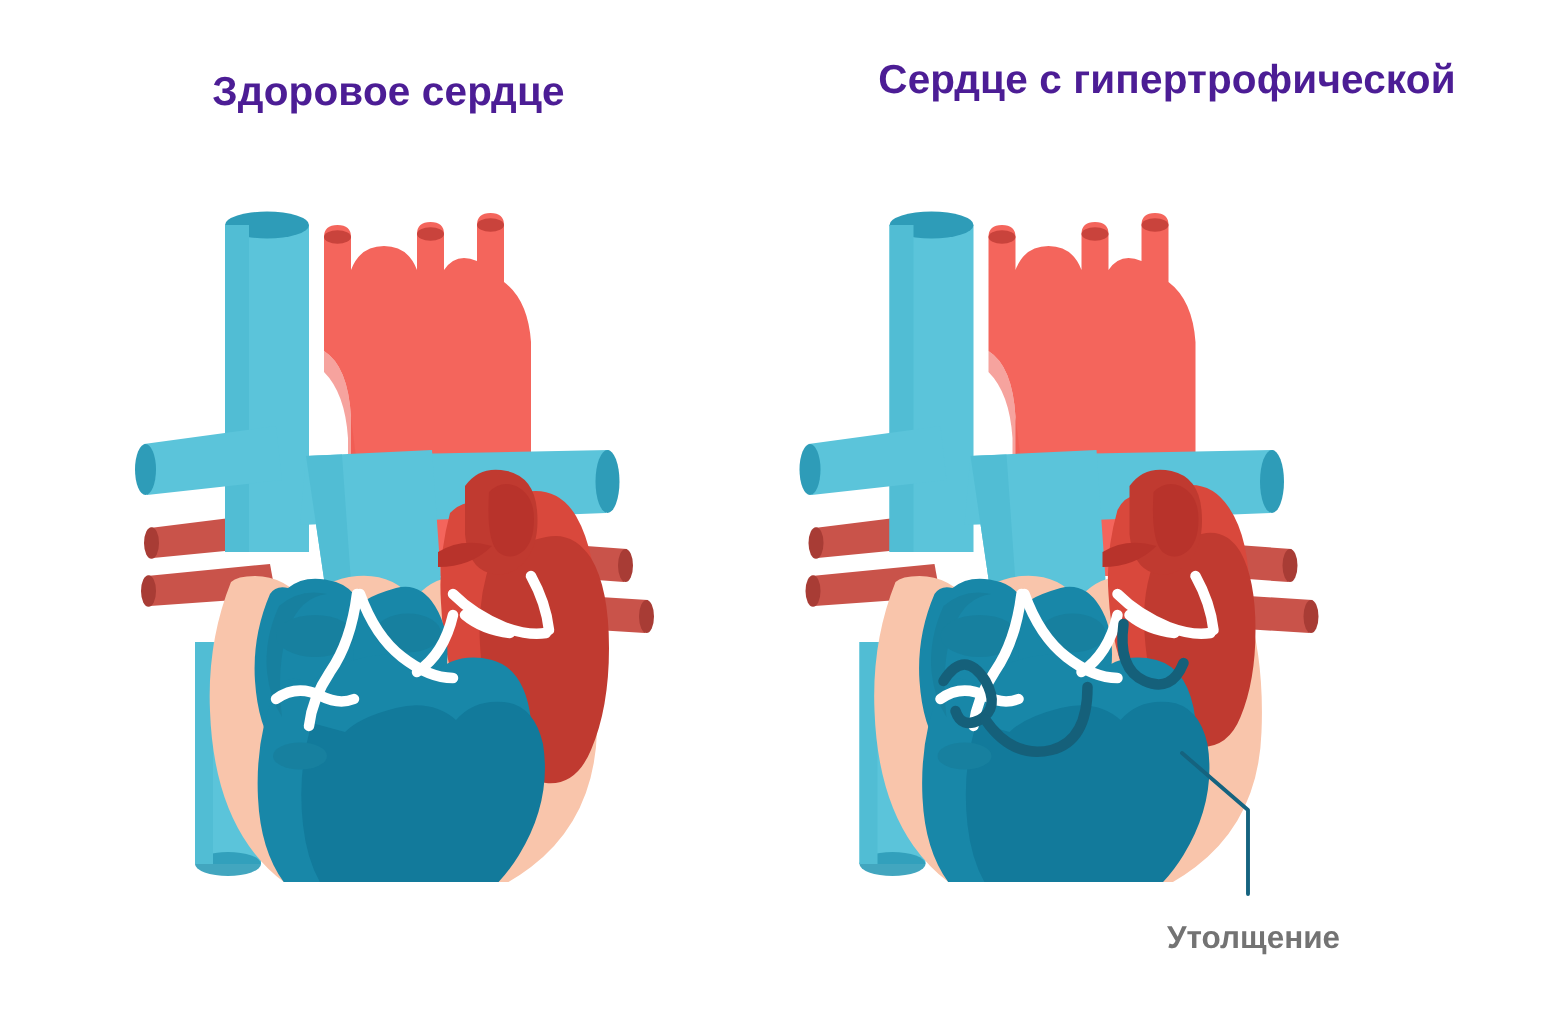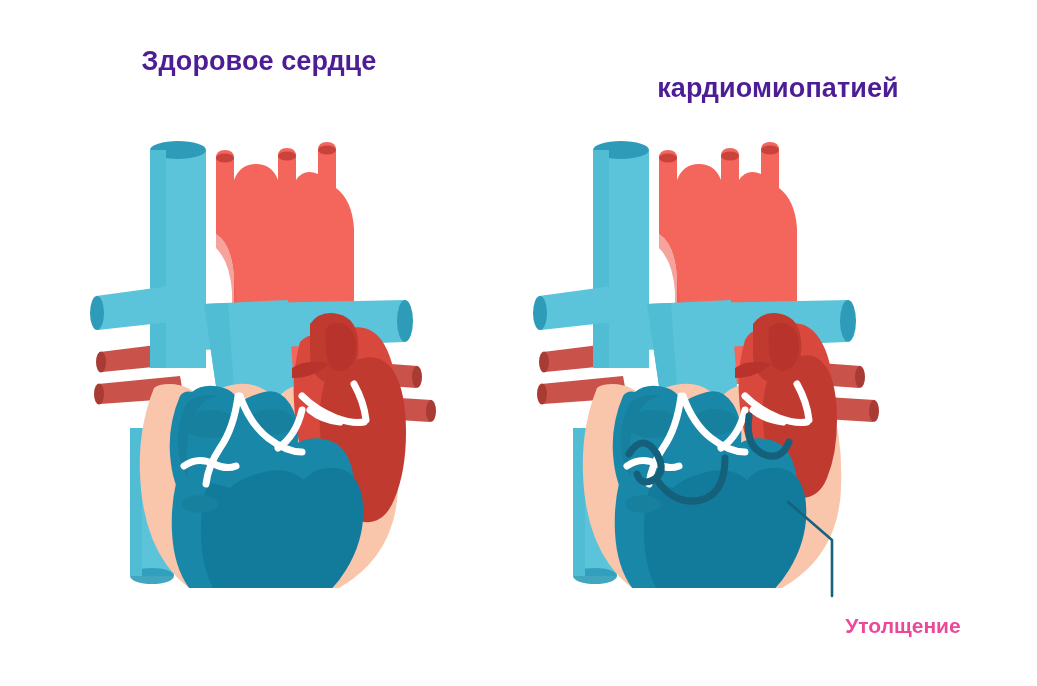--- a/index.html
+++ b/index.html
@@ -26,25 +26,25 @@
   #title-healthy{top:44px;}
   #title-hcm{top:36px;}
 
   .heart-svg{position:absolute;display:block;}
   #svg-healthy{left:88px;top:128px;}
   #svg-hcm{left:-8px;top:128px;}
 
   #callout{
     position:absolute;left:778px;top:612px;
     width:250px;
-    color:#ec4899;
+    color:#737373;
     font-size:21px;
     font-weight:700;
     line-height:28px;
-    text-align:center;
+    text-align:left;
   }
   #callout .line{display:block;white-space:nowrap;}
   #leader-svg{position:absolute;left:760px;top:480px;}
 </style>
 </head>
 <body>
 
 <div id="canvas">
 
   <div class="panel" id="panel-healthy">
@@ -202,22 +202,21 @@
         <path d="M222 282 q12 10 30 12"></path>
         <path d="M266 256 q10 18 12 36"></path>
       </g>
 
     </svg>
   </div>
 
   <div class="panel" id="panel-hcm">
 
     <div class="panel-title" id="title-hcm">
-      <br>
-      <span>кардиомиопатией</span>
+      <span>Сердце с гипертрофической</span><br>
     </div>
 
     <svg class="heart-svg" id="svg-hcm" width="400" height="460" viewBox="0 0 360 460">
 
       <g>
         <path fill="#f4655c" d="M128 63 L128 30 q0 -8 9 -8 q9 0 9 8 L146 52
                  q6 -16 22 -16 q16 0 22 16 L190 28 q0 -8 9 -8 q9 0 9 8 L208 52
                  q8 -12 22 -6 L230 22 q0 -8 9 -8 q9 0 9 8 L248 60
                  q16 12 18 40 L266 230 q0 26 -24 26 L170 256
                  q-24 0 -24 -26 L146 150 q-2 -34 -18 -44 Z"></path>

